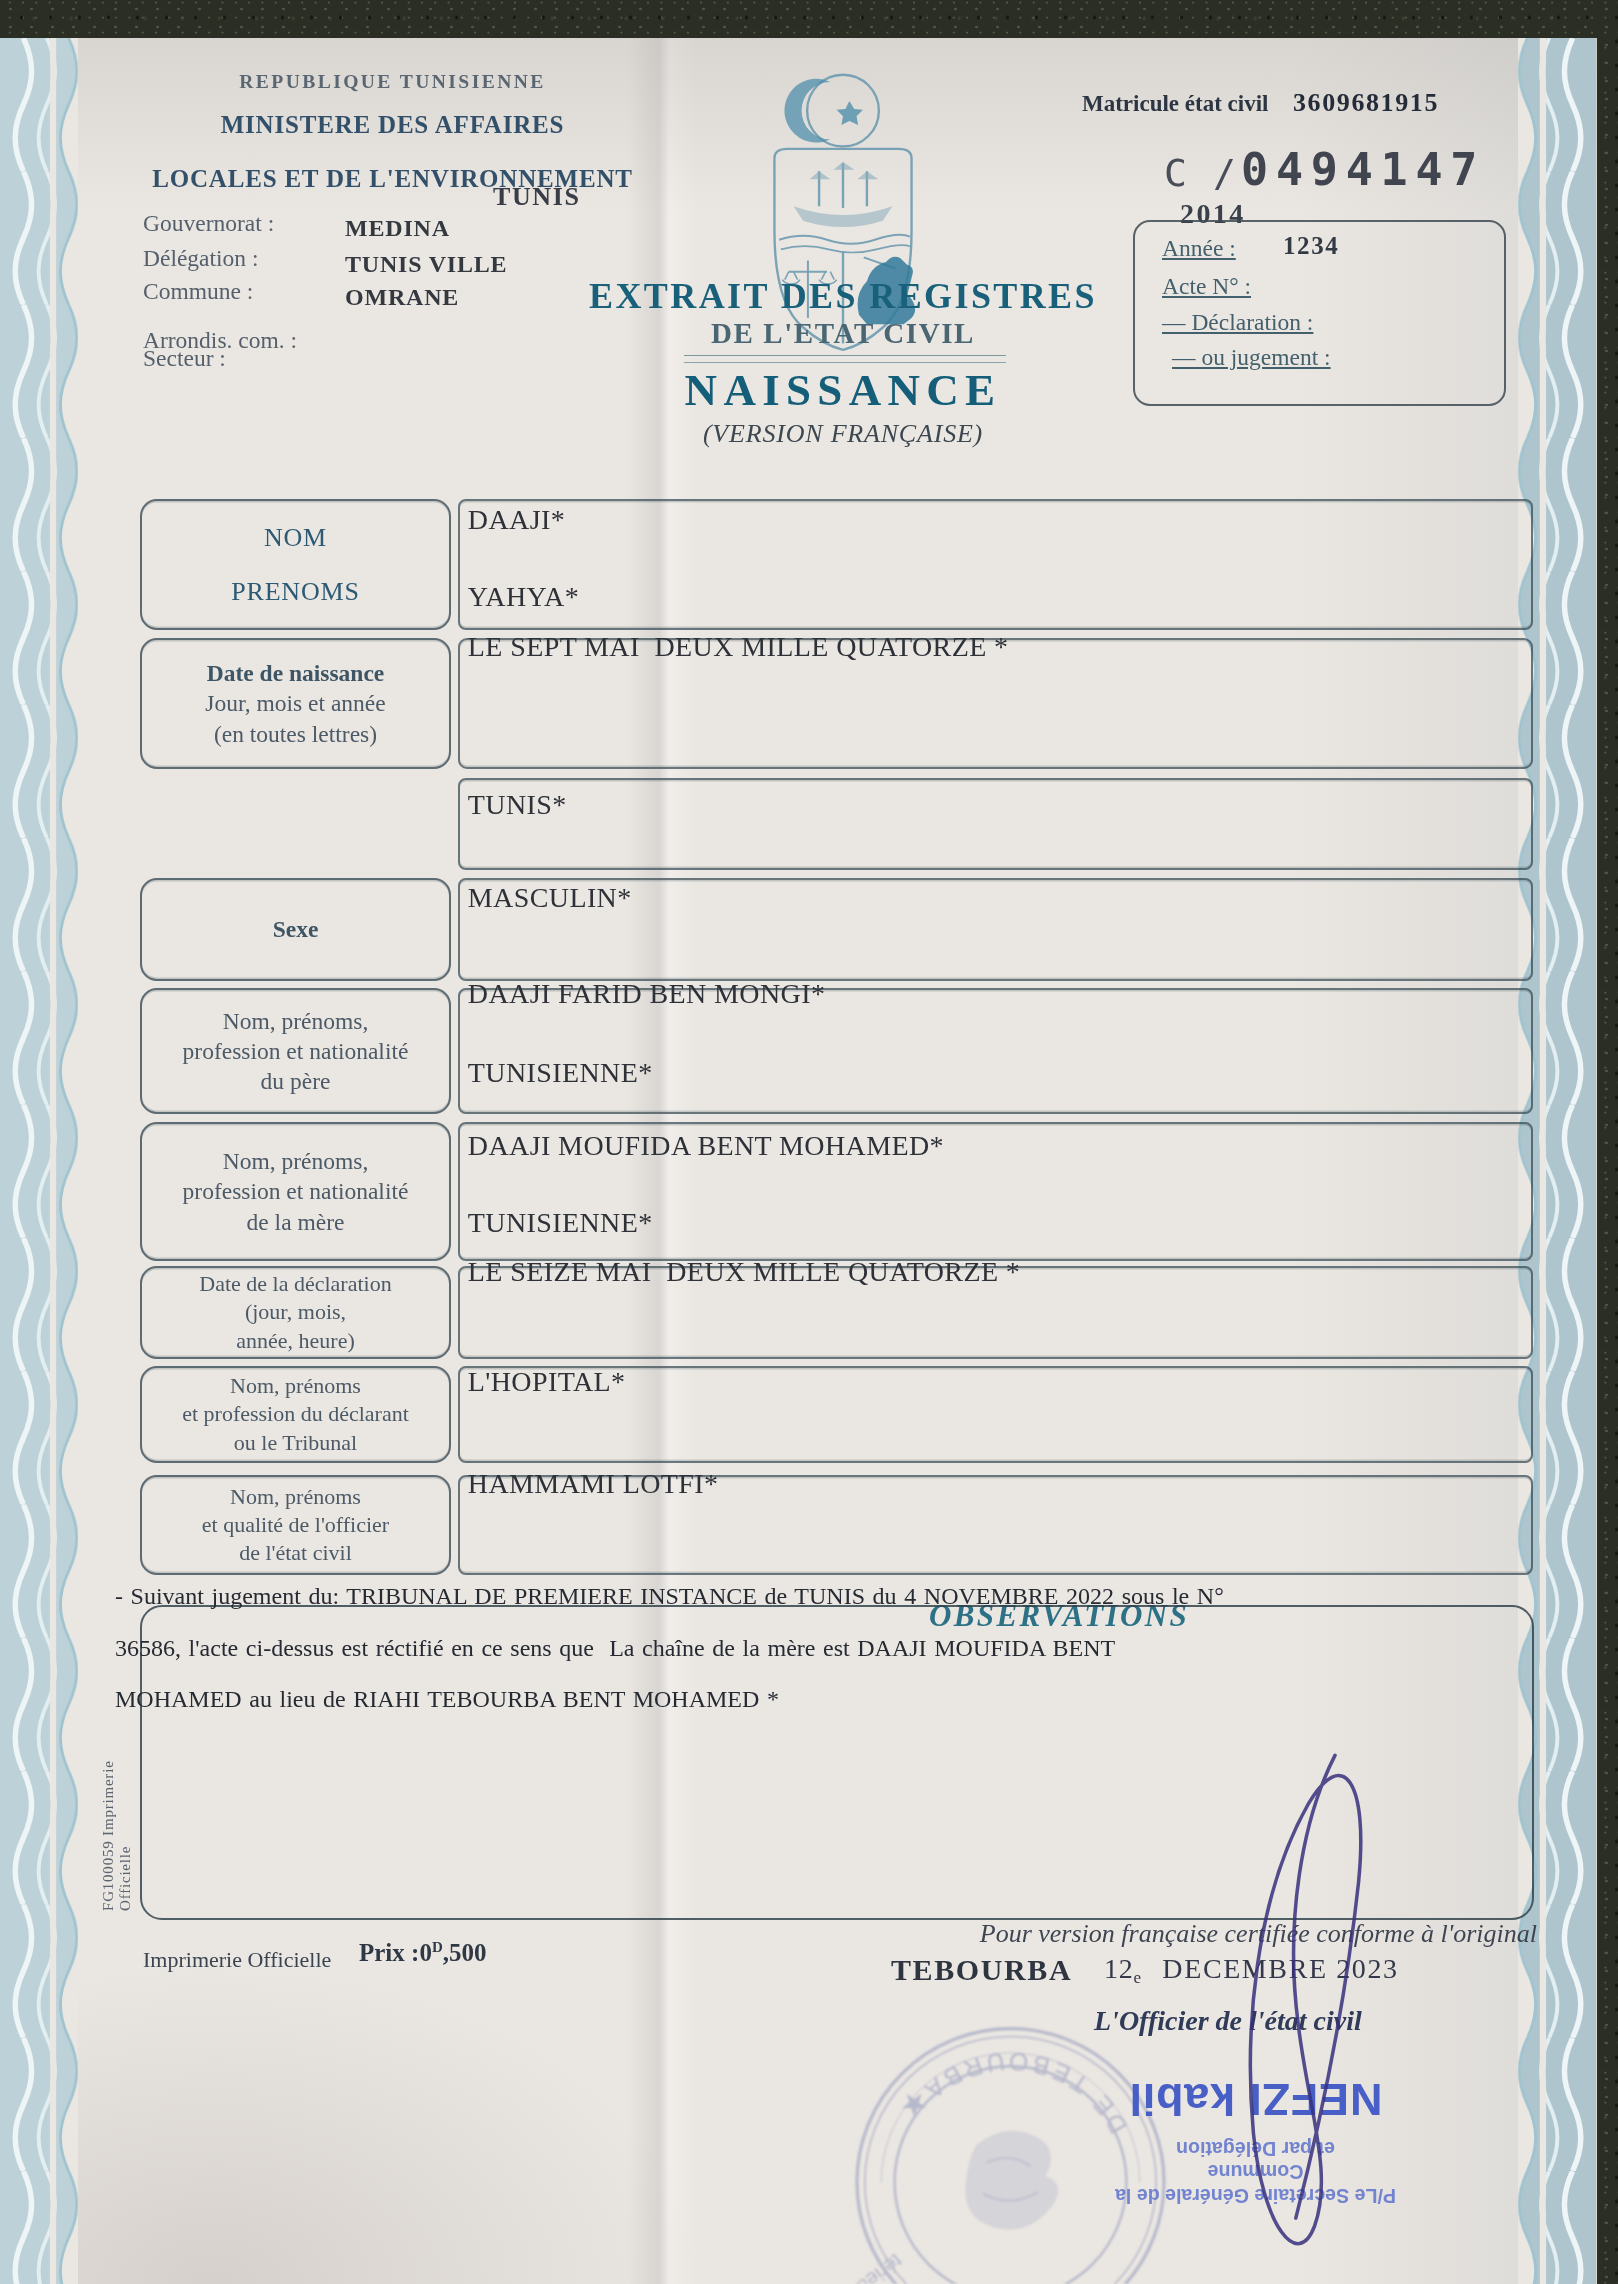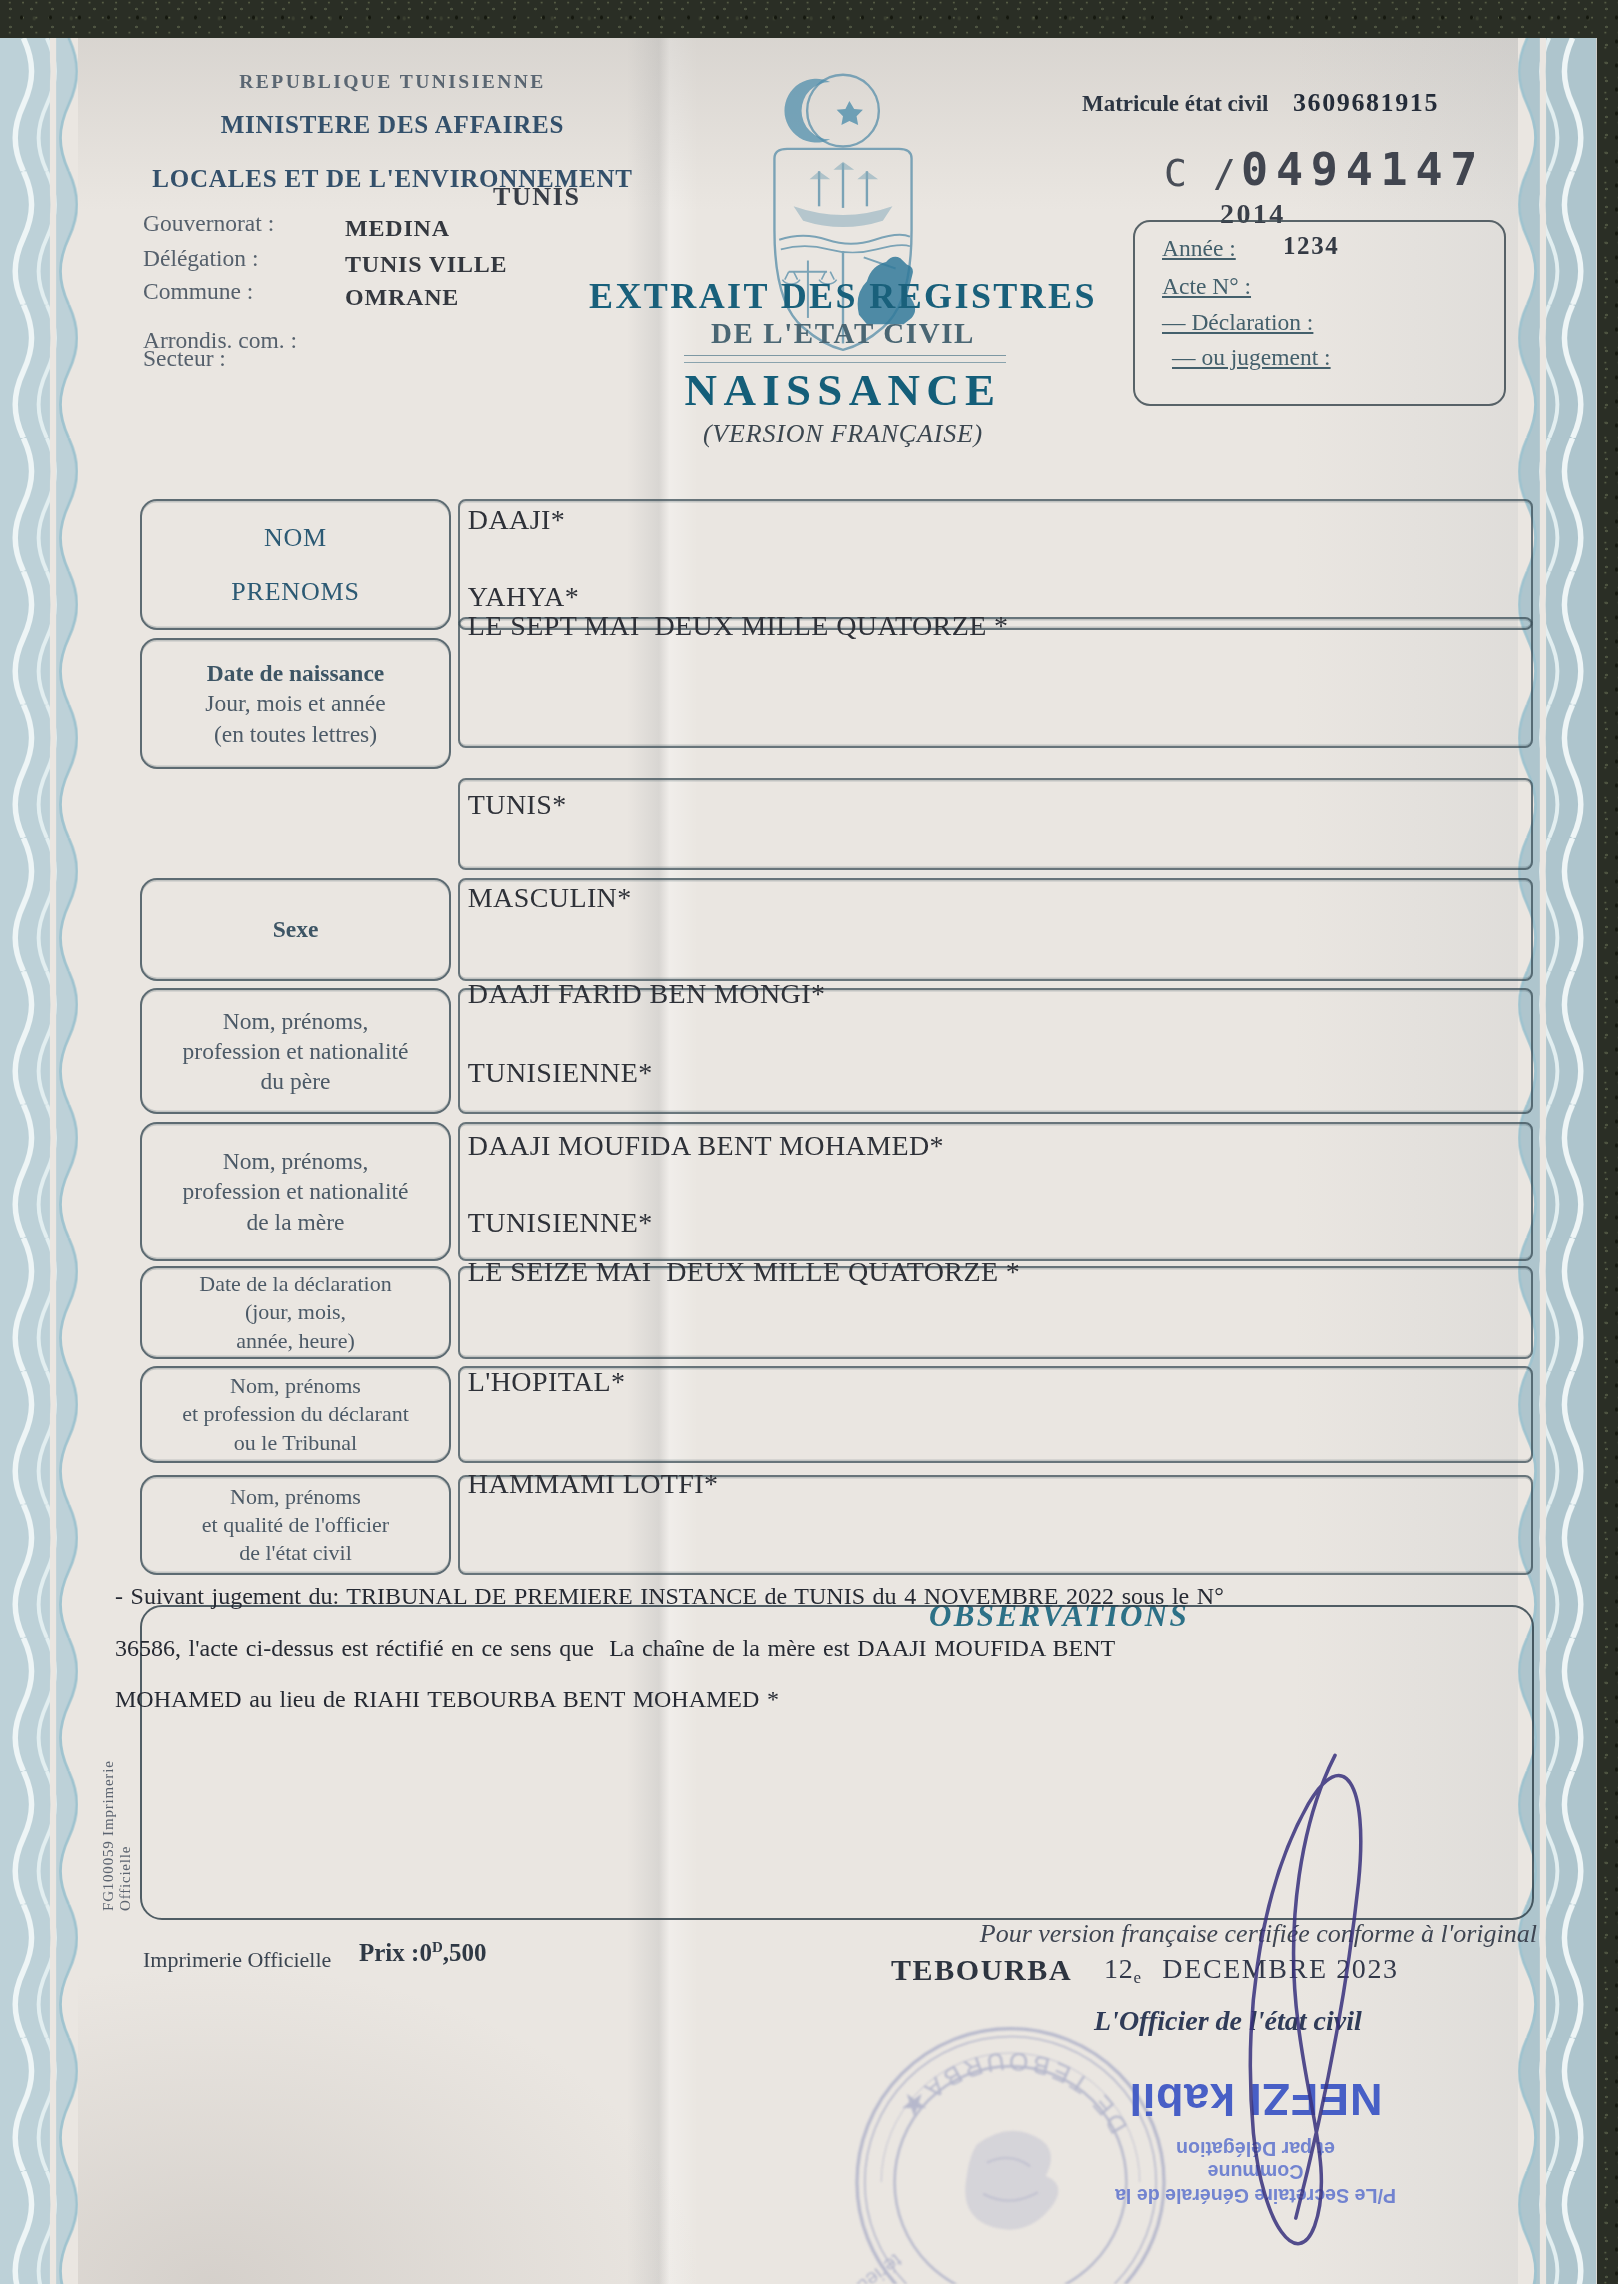--- a/index.html
+++ b/index.html
@@ -22,21 +22,21 @@
   .ministry1{left:118px;top:111px;width:549px;text-align:center;font-size:25px;font-weight:700;letter-spacing:0.8px;color:#33506b;}
   .ministry2{left:118px;top:165px;width:549px;text-align:center;font-size:25px;font-weight:700;letter-spacing:0.8px;color:#33506b;}
   .typedcity{left:493px;top:182px;font-size:26px;font-weight:600;letter-spacing:1.6px;color:#383d46;}
   .adm-l{left:143px;font-size:23.5px;color:#55606c;}
   .adm-v{left:345px;font-size:24px;letter-spacing:0.8px;color:#34383f;font-weight:600;}
   
   .matricule-l{left:1082px;top:91px;font-size:23px;font-weight:700;color:#2c3542;}
   .matricule-v{left:1293px;top:88px;font-size:26px;font-weight:700;letter-spacing:1.6px;color:#242c39;}
   .serial-p{left:1164px;top:151px;font-size:38px;color:#484d57;letter-spacing:1.6px;font-family:"DejaVu Sans Mono",monospace;}
   .serial-n{left:1241px;top:143px;font-size:45px;font-weight:700;letter-spacing:7.8px;color:#41454f;font-family:"DejaVu Sans Mono",monospace;}
-  .typedyear{left:1220px;top:198px;font-size:28px;font-weight:600;letter-spacing:2.4px;color:#3a3f49;z-index:1;}
+  .typedyear{left:1180px;top:198px;font-size:28px;font-weight:600;letter-spacing:2.4px;color:#3a3f49;z-index:1;}
   .actebox{left:1133px;top:220px;width:369px;height:182px;border:2px solid rgba(62,75,82,.85);border-radius:17px;z-index:2;}
   .acte-t{font-size:23.5px;color:#44606c;text-decoration:underline;}
   .acte-v{font-size:25px;font-weight:600;letter-spacing:1.6px;color:#343a44;}
   
   .title-main{left:541px;top:275px;width:604px;text-align:center;font-size:36px;font-weight:800;letter-spacing:2.4px;color:#19607b;}
   .title-sub{left:541px;top:317px;width:604px;text-align:center;font-size:29px;font-weight:600;letter-spacing:1.6px;color:#4a6673;}
   .title-ul{left:684px;top:355px;width:322px;height:5.5px;border-top:1.6px solid #7d98a3;border-bottom:1.6px solid #8aa3ad;}
   .title-type{left:541px;top:364px;width:604px;text-align:center;font-size:45px;font-weight:800;letter-spacing:6.3px;color:#145e79;}
   .title-ver{left:541px;top:419px;width:604px;text-align:center;font-size:26px;font-style:italic;letter-spacing:0.8px;color:#3c4750;}
   
@@ -169,21 +169,21 @@
   <div class="vbox" style="top:499px;height:127px;">
     <div class="vl" style="top:3.1px;">DAAJI*</div>
     <div class="vl" style="top:80px;">YAHYA*</div>
   </div>
 
   <div class="lbox" style="top:638px;height:127px;">
     <span class="lb-m">Date de naissance</span>
     <span>Jour, mois et année</span>
     <span>(en toutes lettres)</span>
   </div>
-  <div class="vbox" style="top:617px;height:127px;">
+  <div class="vbox" style="top:638px;height:127px;border-radius:9px;">
     <div class="vl" style="top:-9.4px;">LE SEPT MAI  DEUX MILLE QUATORZE *</div>
   </div>
 
   <div class="vbox" style="top:778px;height:88px;">
     <div class="vl" style="top:9.4px;">TUNIS*</div>
   </div>
 
   <div class="lbox" style="top:878px;height:99px;">
     <span class="lb-m">Sexe</span>
   </div>

